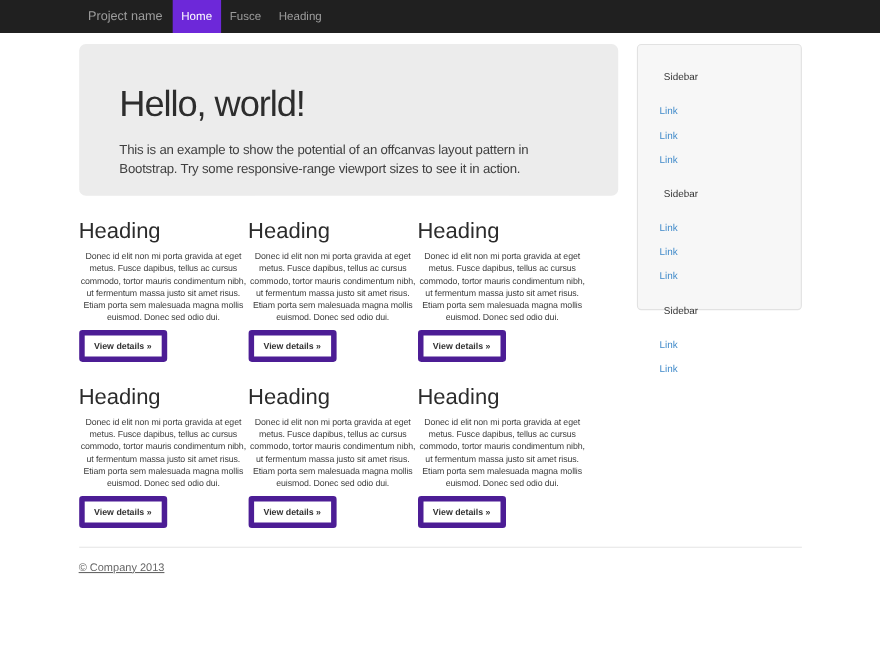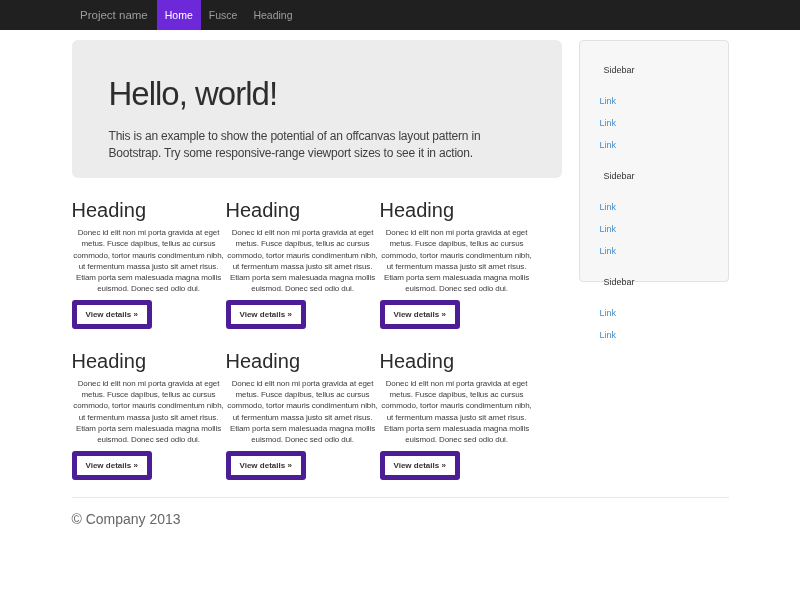--- a/index.html
+++ b/index.html
@@ -130,22 +130,23 @@
   }
 
   
   hr.footer-divider {
     border: none;
     border-top: 1px solid #e7e7e7;
     margin: 17px 0 0;
   }
   footer p {
     margin: 13px 0 0;
-    font-size: 14px;
+    font-size: 10px;
     color: #666;
+    text-decoration: underline;
   }
 </style>
 </head>
 <body>
 
 <nav class="navbar">
   <a class="brand">Project name</a>
   <div class="nav" id="nav-menu">
       <a class="nav-item active">Home</a>
       <a class="nav-item">Fusce</a>

